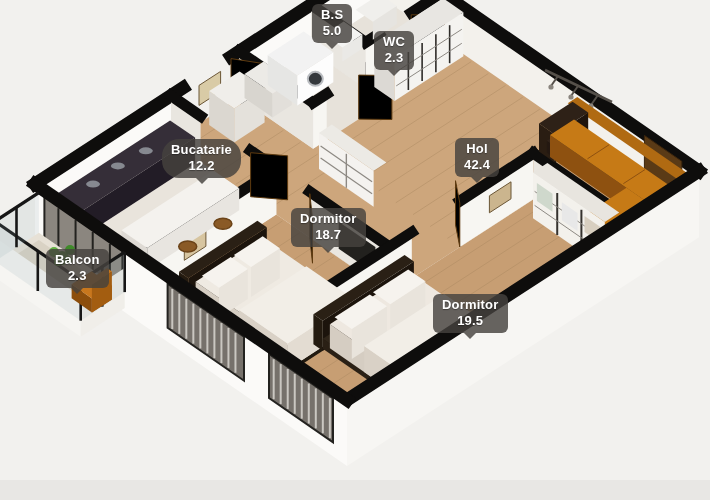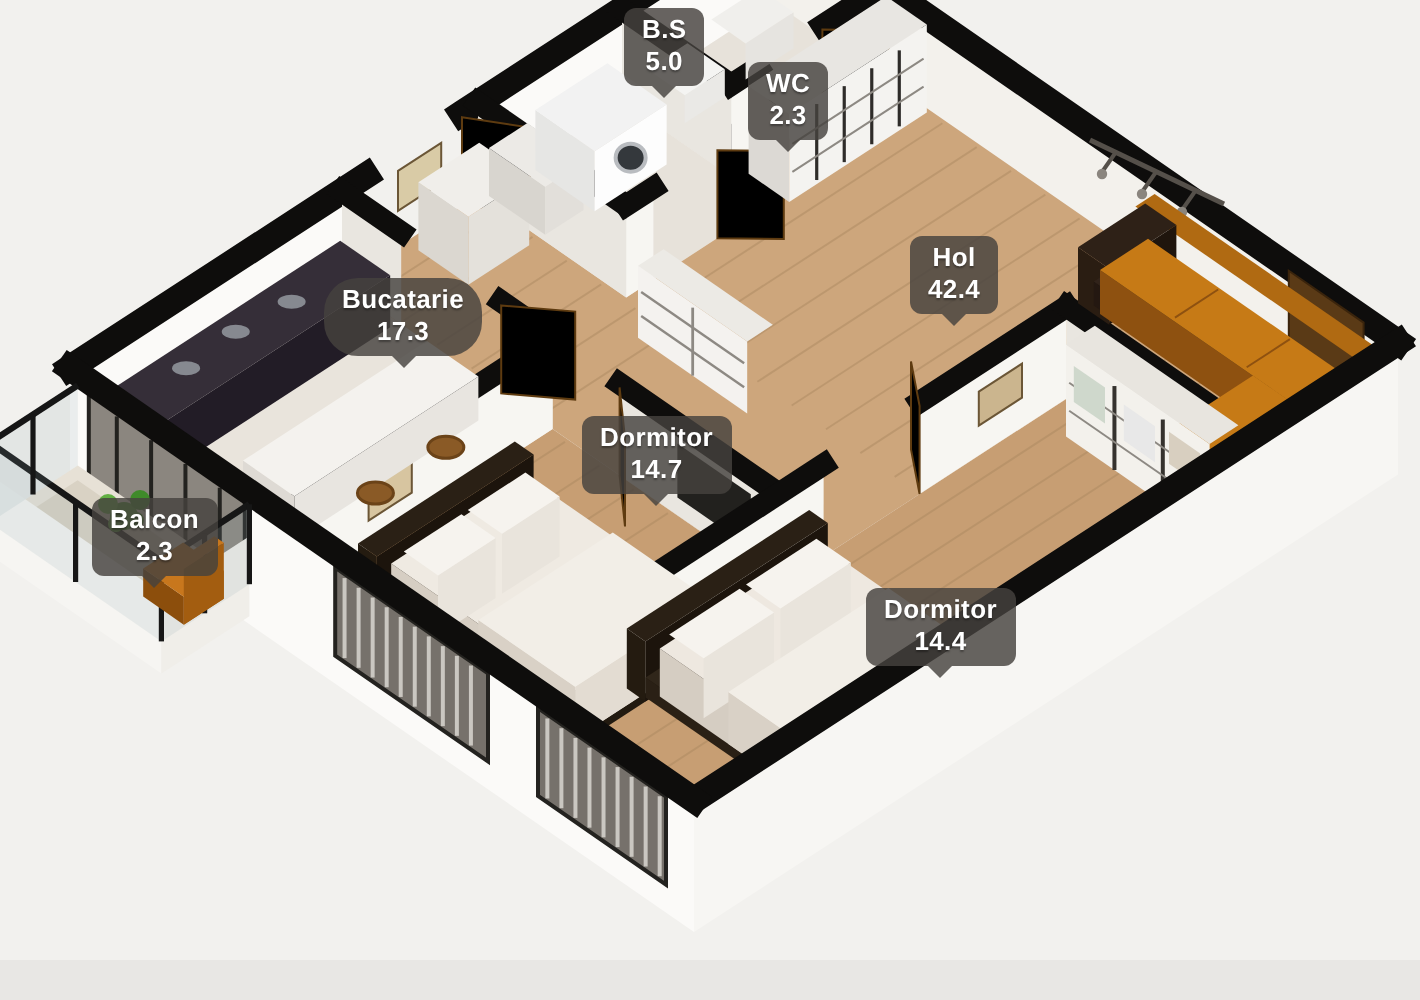--- a/index.html
+++ b/index.html
@@ -277,31 +277,31 @@
   <div class="rlabel" style="left:312px;top:4px;">
     <div>B.S</div>
     <div>5.0</div>
   </div>
   <div class="rlabel" style="left:374px;top:31px;">
     <div>WC</div>
     <div>2.3</div>
   </div>
   <div class="rlabel" style="left:162px;top:139px;border-radius:17px;">
     <div>Bucatarie</div>
-    <div>17.3</div>
-  </div>
-  <div class="rlabel" style="left:455px;top:118px;">
+    <div>12.2</div>
+  </div>
+  <div class="rlabel" style="left:455px;top:138px;">
     <div>Hol</div>
     <div>42.4</div>
   </div>
   <div class="rlabel" style="left:291px;top:208px;">
     <div>Dormitor</div>
-    <div>14.7</div>
+    <div>18.7</div>
   </div>
   <div class="rlabel" style="left:433px;top:294px;">
     <div>Dormitor</div>
-    <div>14.4</div>
+    <div>19.5</div>
   </div>
   <div class="rlabel" style="left:46px;top:249px;">
     <div>Balcon</div>
     <div>2.3</div>
   </div>
 </div>
 
 </body></html>

